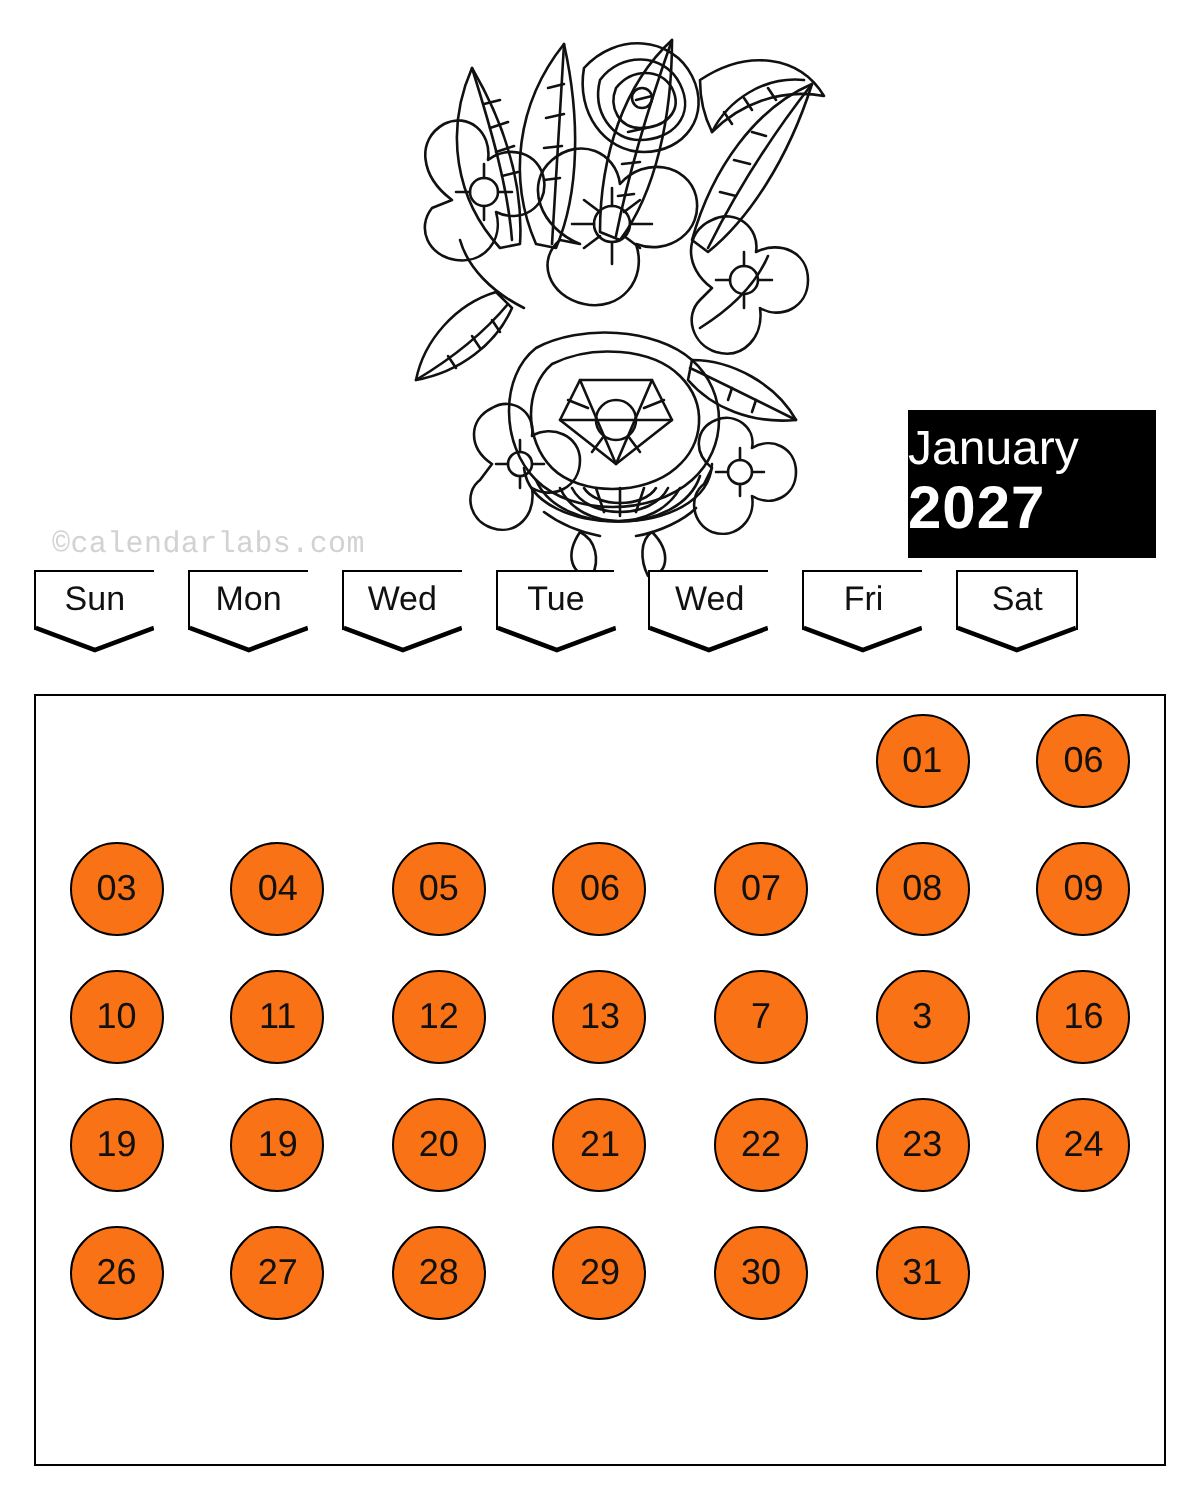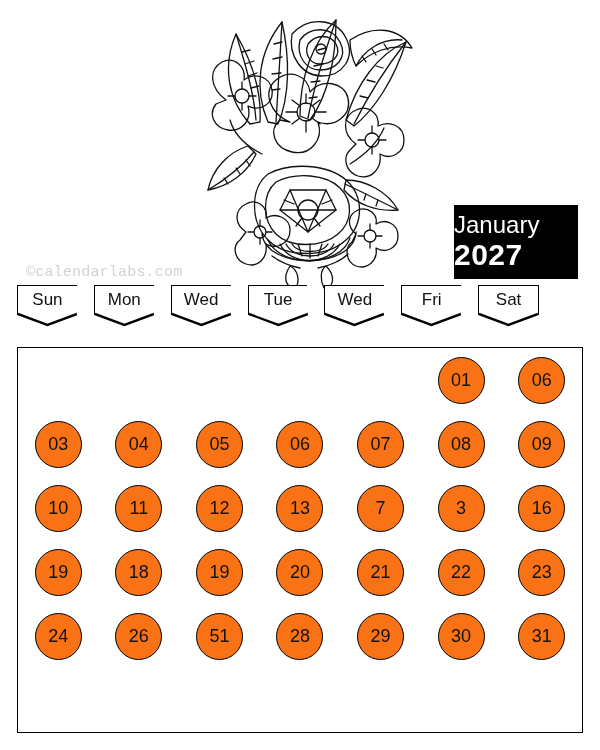--- a/index.html
+++ b/index.html
@@ -352,23 +352,20 @@
           <span class="day">3</span>
         </div>
       <div class="cell">
           <span class="day">16</span>
         </div>
 
       <div class="cell">
           <span class="day">19</span>
         </div>
       <div class="cell">
-          <span class="day">18</span>
-        </div>
-      <div class="cell">
           <span class="day">19</span>
         </div>
       <div class="cell">
           <span class="day">20</span>
         </div>
       <div class="cell">
           <span class="day">21</span>
         </div>
       <div class="cell">
           <span class="day">22</span>
@@ -377,21 +374,21 @@
           <span class="day">23</span>
         </div>
 
       <div class="cell">
           <span class="day">24</span>
         </div>
       <div class="cell">
           <span class="day">26</span>
         </div>
       <div class="cell">
-          <span class="day">51</span>
+          <span class="day">27</span>
         </div>
       <div class="cell">
           <span class="day">28</span>
         </div>
       <div class="cell">
           <span class="day">29</span>
         </div>
       <div class="cell">
           <span class="day">30</span>
         </div>

